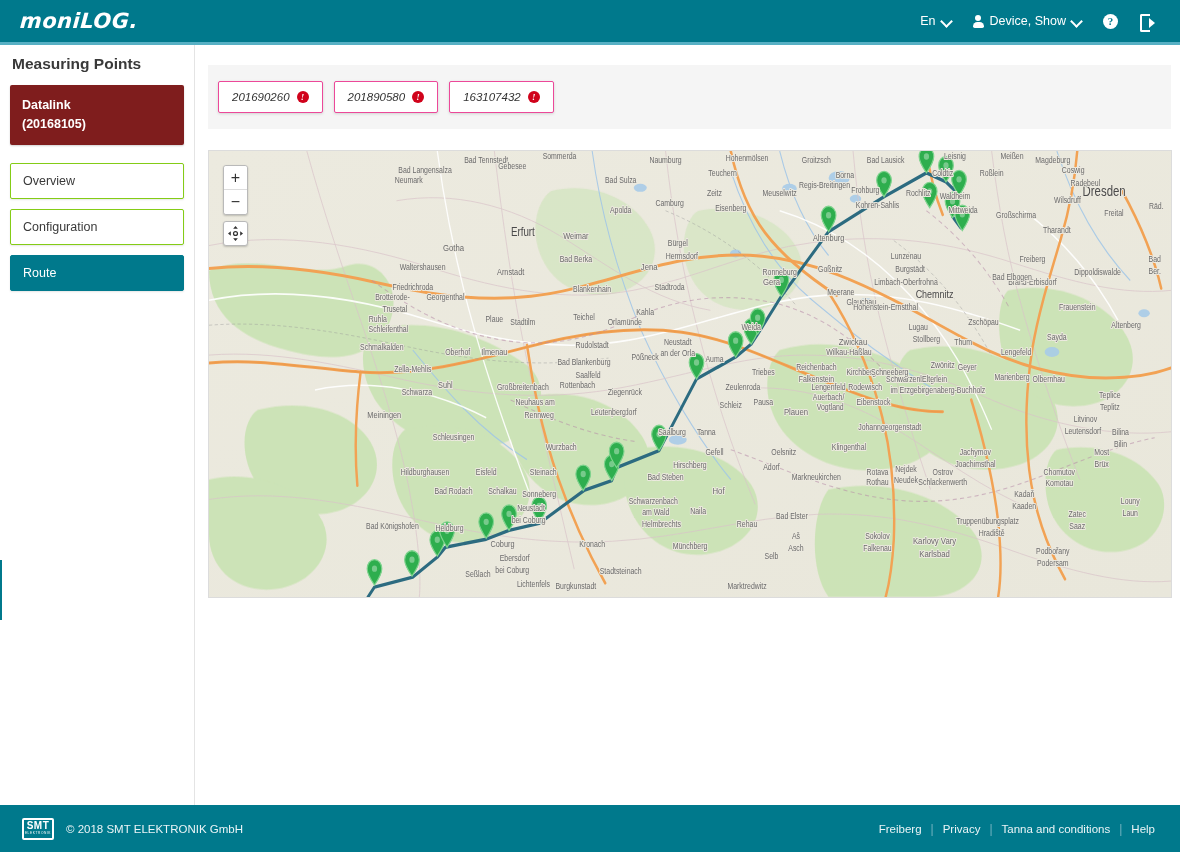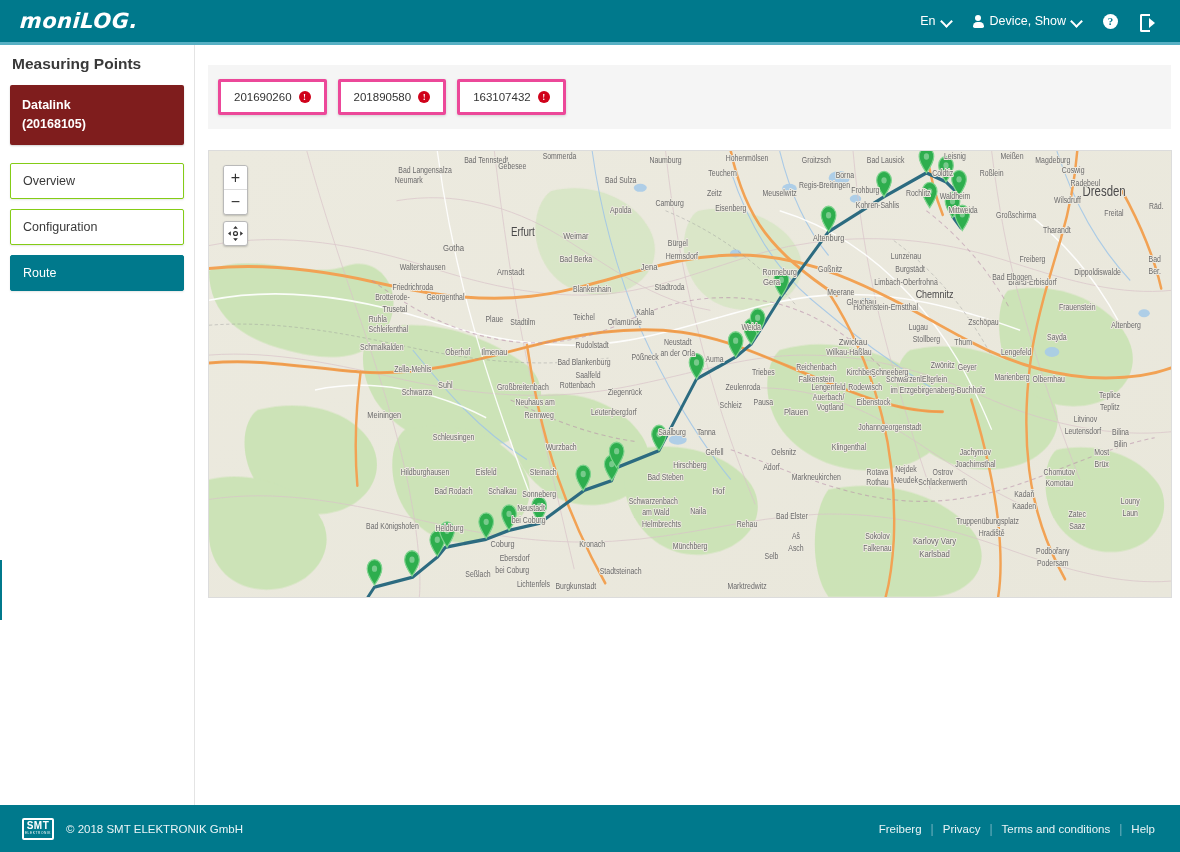--- a/index.html
+++ b/index.html
@@ -105,25 +105,26 @@
 
   
   .content { position: absolute; left: 195px; top: 45px; width: 985px; height: 760px; }
 
   .chips-panel {
     position: absolute; left: 13px; top: 20px; width: 963px; height: 64px;
     background: #f5f5f5;
   }
   .chips-row { display: flex; align-items: center; height: 64px; padding-left: 10px; gap: 11px; }
   .chip {
-    background: #ffffff; border: 3px solid #ec4899; border-radius: 2px;
+    background: #ffffff; border: 1px solid #ec4899; border-radius: 2px;
     padding: 9px 13px; font-size: 11.5px; color: #333;
     display: flex; align-items: center; gap: 7px;
     box-shadow: 0 1px 3px rgba(0,0,0,.14);
     cursor: pointer;
+    font-style: italic;
   }
   .warn-ico {
     width: 12px; height: 12px; border-radius: 50%; background: #d0021b;
     color: #fff; font-size: 9px; font-weight: bold;
     display:flex; align-items:center; justify-content:center;
     font-family: "Liberation Serif", serif; line-height: 1;
   }
 
   
   .map-wrap {
@@ -660,19 +661,19 @@
         <span class="t1">SMT</span>
         <span class="t2">ELEKTRONIK</span>
       </div>
       <div class="copy">© 2018 SMT ELEKTRONIK GmbH</div>
     </div>
     <div class="footer-right">
       <span class="f-link">Freiberg</span>
       <span class="f-sep">|</span>
       <span class="f-link">Privacy</span>
       <span class="f-sep">|</span>
-      <span class="f-link">Terms and conditions</span>
+      <span class="f-link">Tanna and conditions</span>
       <span class="f-sep">|</span>
       <span class="f-link">Help</span>
     </div>
   </div>
 
 </div>
 
 </body></html>

